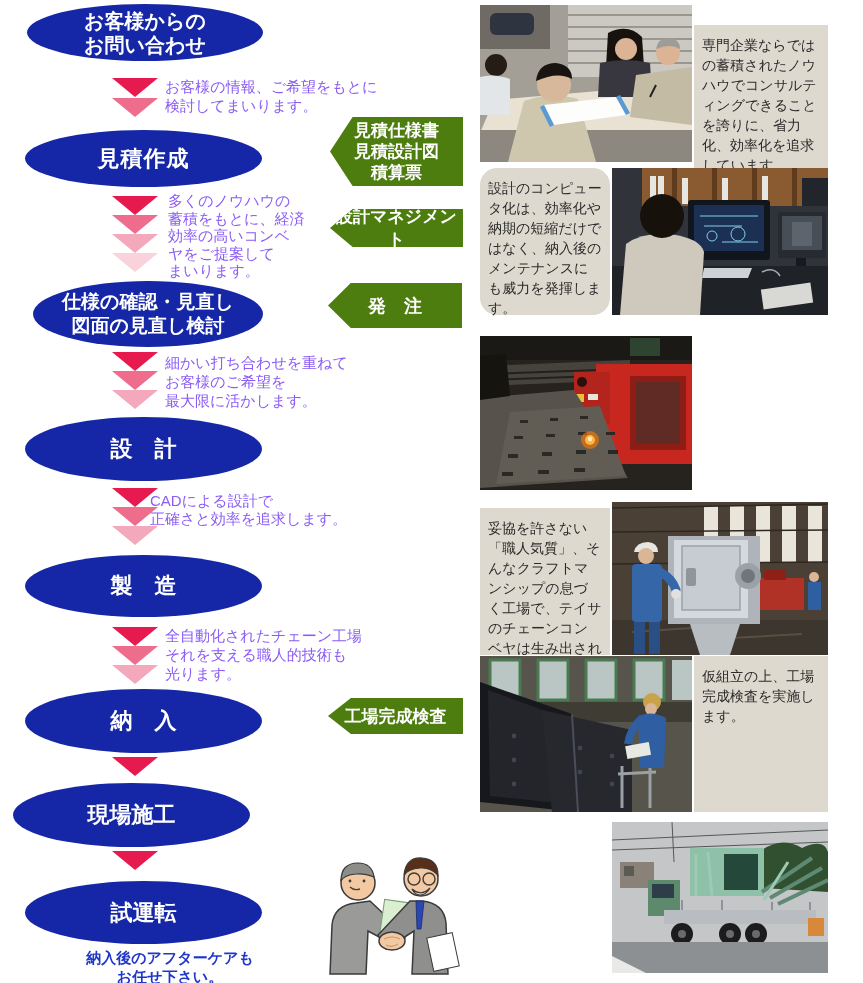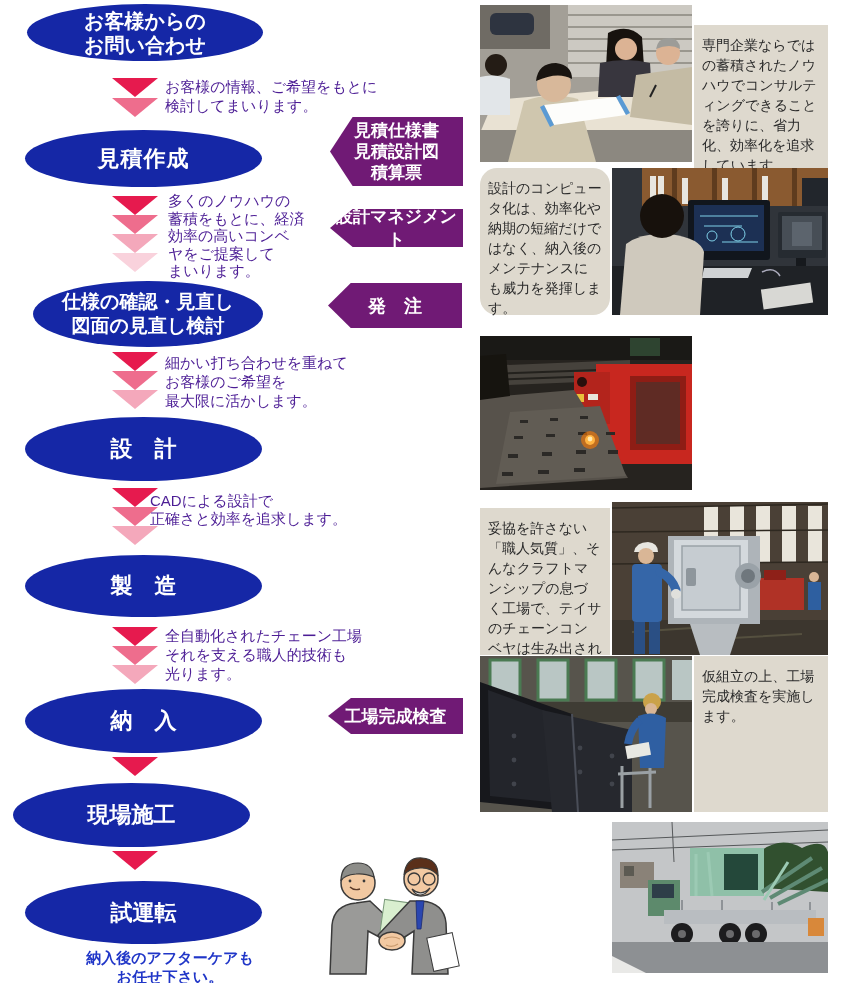--- a/index.html
+++ b/index.html
@@ -14,24 +14,24 @@
     display:flex;align-items:center;justify-content:center;text-align:center;
     color:#fff;font-weight:bold;
   }
   
   .tri{position:absolute;width:46px;height:19px;clip-path:polygon(0 0,100% 0,50% 100%);}
   .tri.c1{background:#e61a4e;}
   .tri.c2{background:#ee6d8d;}
   .tri.c3{background:#f4a8bb;}
   .tri.c4{background:#f9d2dc;}
   
-  .note{position:absolute;color:#4c1d95;font-size:15px;line-height:19px;}
+  .note{position:absolute;color:#8b5cf6;font-size:15px;line-height:19px;}
   
   .tag{
-    position:absolute;background:#701a75;color:#fff;font-weight:bold;
+    position:absolute;background:#4d7c0f;color:#fff;font-weight:bold;
     display:flex;align-items:center;justify-content:center;text-align:center;
     clip-path:polygon(0 50%,17% 0,100% 0,100% 100%,17% 100%);
   }
   .footer-note{
     position:absolute;color:#2036c8;font-weight:bold;font-size:15px;line-height:19px;
     text-align:center;
   }
   
   .photo{position:absolute;overflow:hidden;}
   .photo svg{display:block;}

